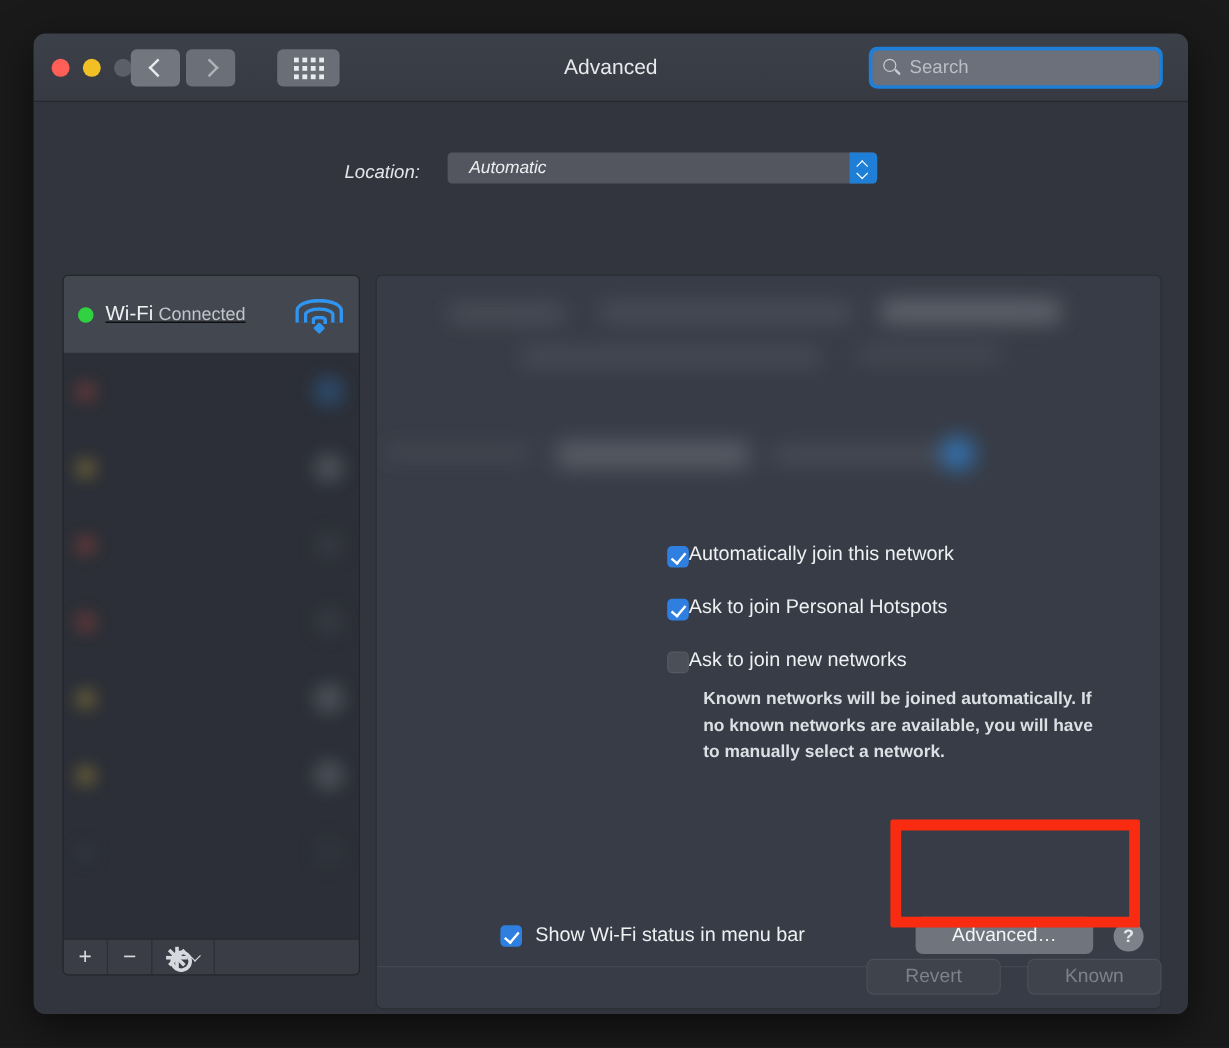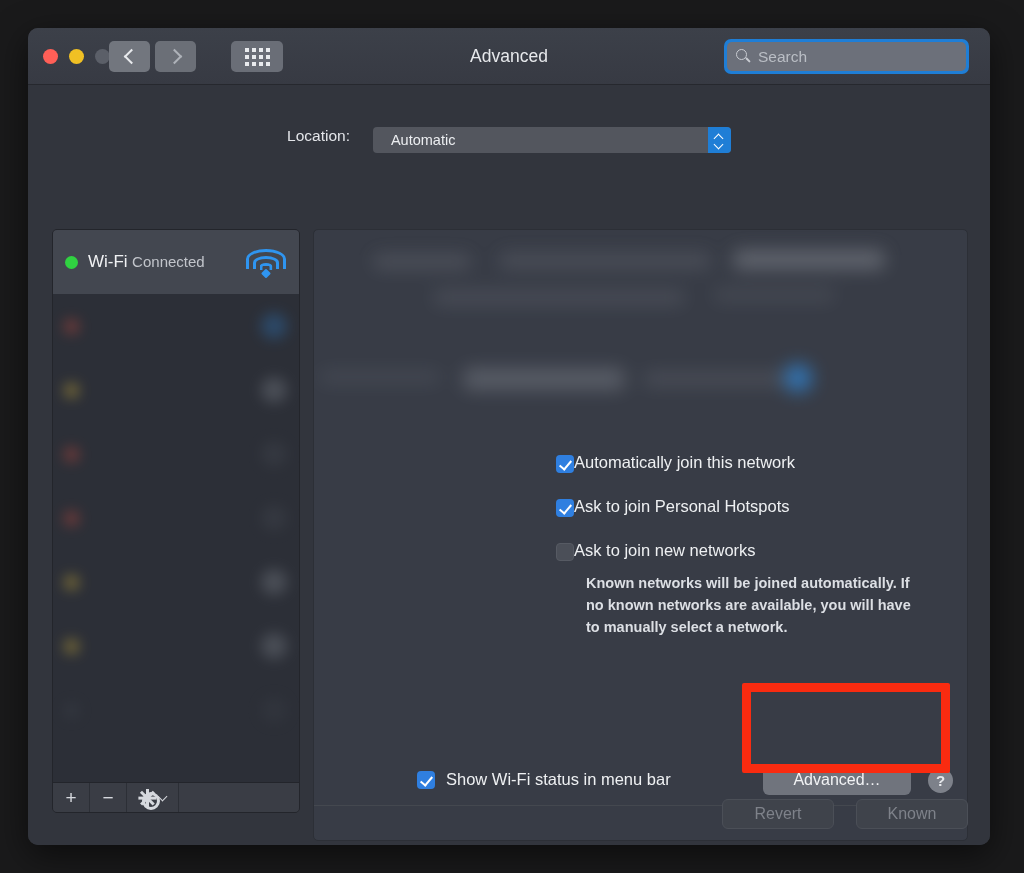--- a/index.html
+++ b/index.html
@@ -72,21 +72,21 @@
     position:absolute; left:9px; top:9.5px; width:6px; height:1.9px;
     background:#c9ccd2; transform:rotate(45deg); border-radius:1px;
   }
   .splaceholder{ font-size:15.5px; color:#babec5; }
 
   
   .body{ position:relative; height:760px; background:#32353d; }
 
   .locrow{
     position:absolute; left:0; top:42px; width:100%;
-    display:flex; align-items:flex-start; justify-content:center; gap:23px;
+    display:flex; align-items:flex-end; justify-content:center; gap:23px;font-style:italic;
   }
   .loclabel{ font-size:15.5px; color:#e3e5e9; }
   .locselect{
     position:relative; width:358px; height:26px; border-radius:4px;
     background:#53565e; display:flex; align-items:center; padding-left:18px;
   }
   .locvalue{ font-size:14.5px; color:#eceef1; }
   .locstep{
     position:absolute; right:0; top:0; width:23px; height:26px;
     border-radius:0 4px 4px 0; background:#1f7ed6;
@@ -105,21 +105,21 @@
     position:absolute; left:24px; top:144px; width:248px; height:584px;
     background:#2c2f37; border:1px solid #23252b; border-radius:5px; overflow:hidden;
   }
   .netrow{
     position:relative; height:64px; display:flex; align-items:center;
     padding:0 12px; gap:10px;
   }
   .netrow.selected{ background:#434750; }
   .statusdot{ width:13px; height:13px; border-radius:50%; flex:none; }
   .statusdot.green{ background:#30d241; }
-  .nettext{ flex:1; }
+  .nettext{ flex:1;text-decoration:underline; }
   .netname{ font-size:17px; color:#f0f1f3; line-height:1.25; }
   .netstate{ font-size:15px; color:#c2c5cb; line-height:1.3; }
   .wifiglyph{ position:relative; width:42px; height:30px; flex:none; }
   .wifiglyph span{
     position:absolute; left:50%; border:3px solid #2f95f0; border-bottom:none;
     border-radius:50% 50% 0 0; transform:translateX(-50%);
   }
   .wifiglyph .a1{ width:40px; height:20px; top:2px; }
   .wifiglyph .a2{ width:26px; height:13px; top:9px; }
   .wifiglyph .a3{ width:13px; height:7px; top:16px; }

